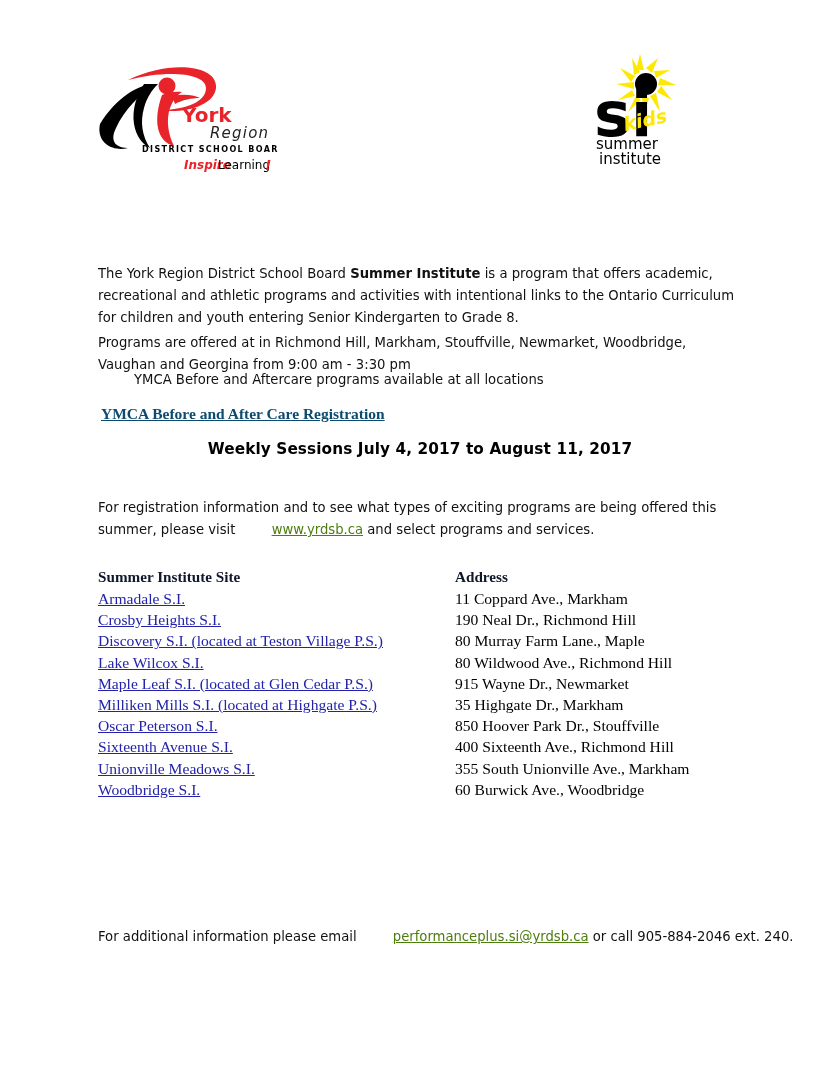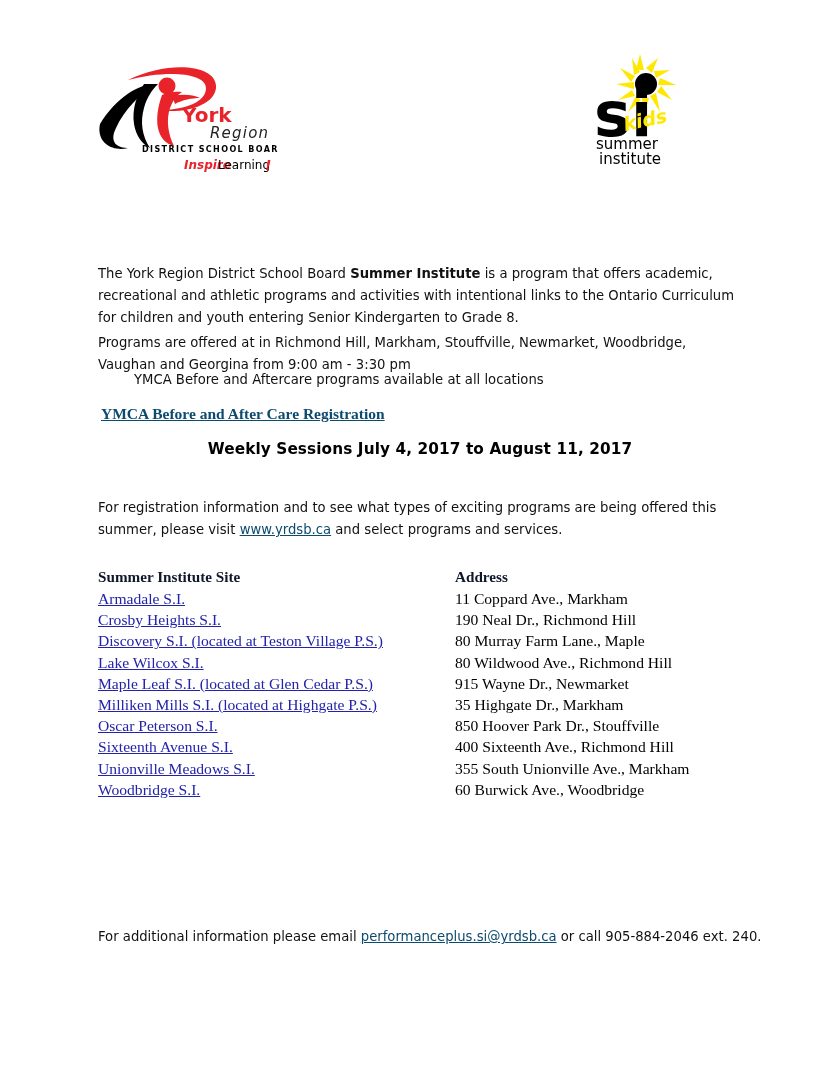--- a/index.html
+++ b/index.html
@@ -89,23 +89,24 @@
     font-family: "DejaVu Sans", sans-serif;
     font-size: 15.3px;
     font-weight: bold;
     letter-spacing: 0.1px;
     color: #000000;
   }
 
   #para-registration { top: 484px; }
 
   .inline-link {
-    color: #0c4a6e;
+    color: #4d7c0f;
     text-decoration: underline;
     cursor: pointer;
+    margin-left: 32px;
   }
 
   
   .site-table {
     position: absolute;
     left: 98px;
     top: 568px;
     width: 660px;
     font-family: "Liberation Serif", "DejaVu Serif", serif;
     font-size: 15.6px;

